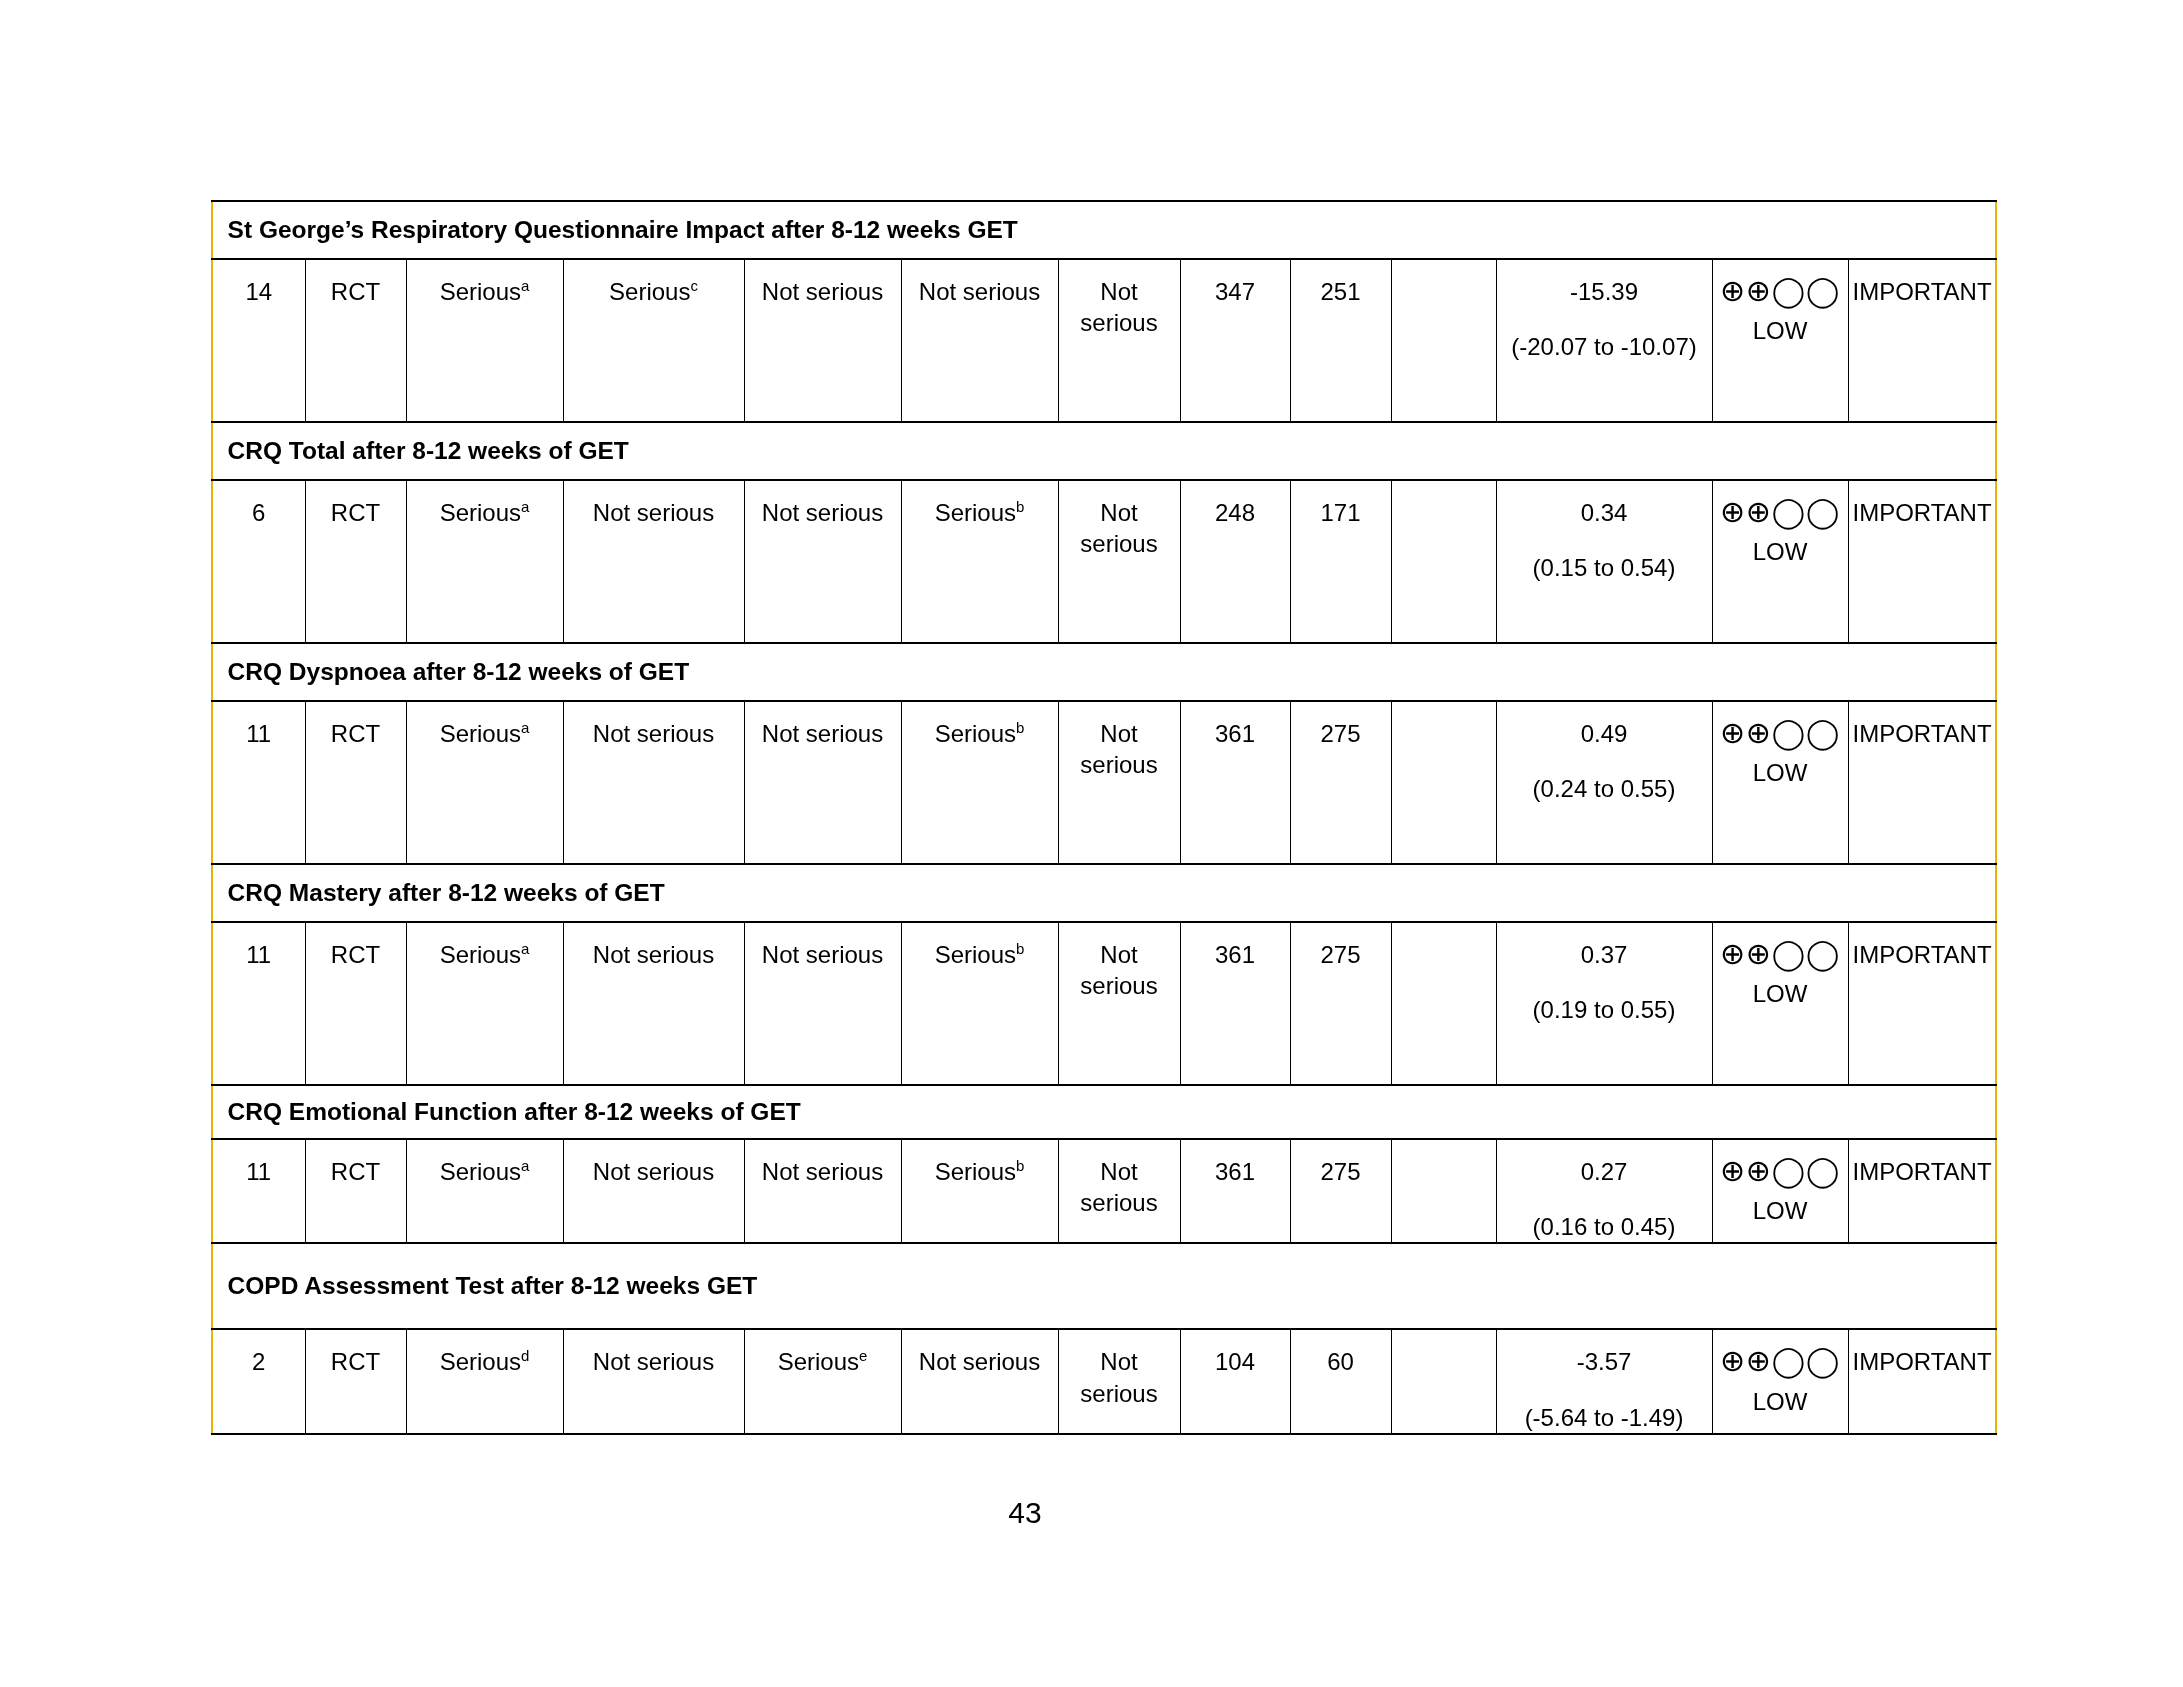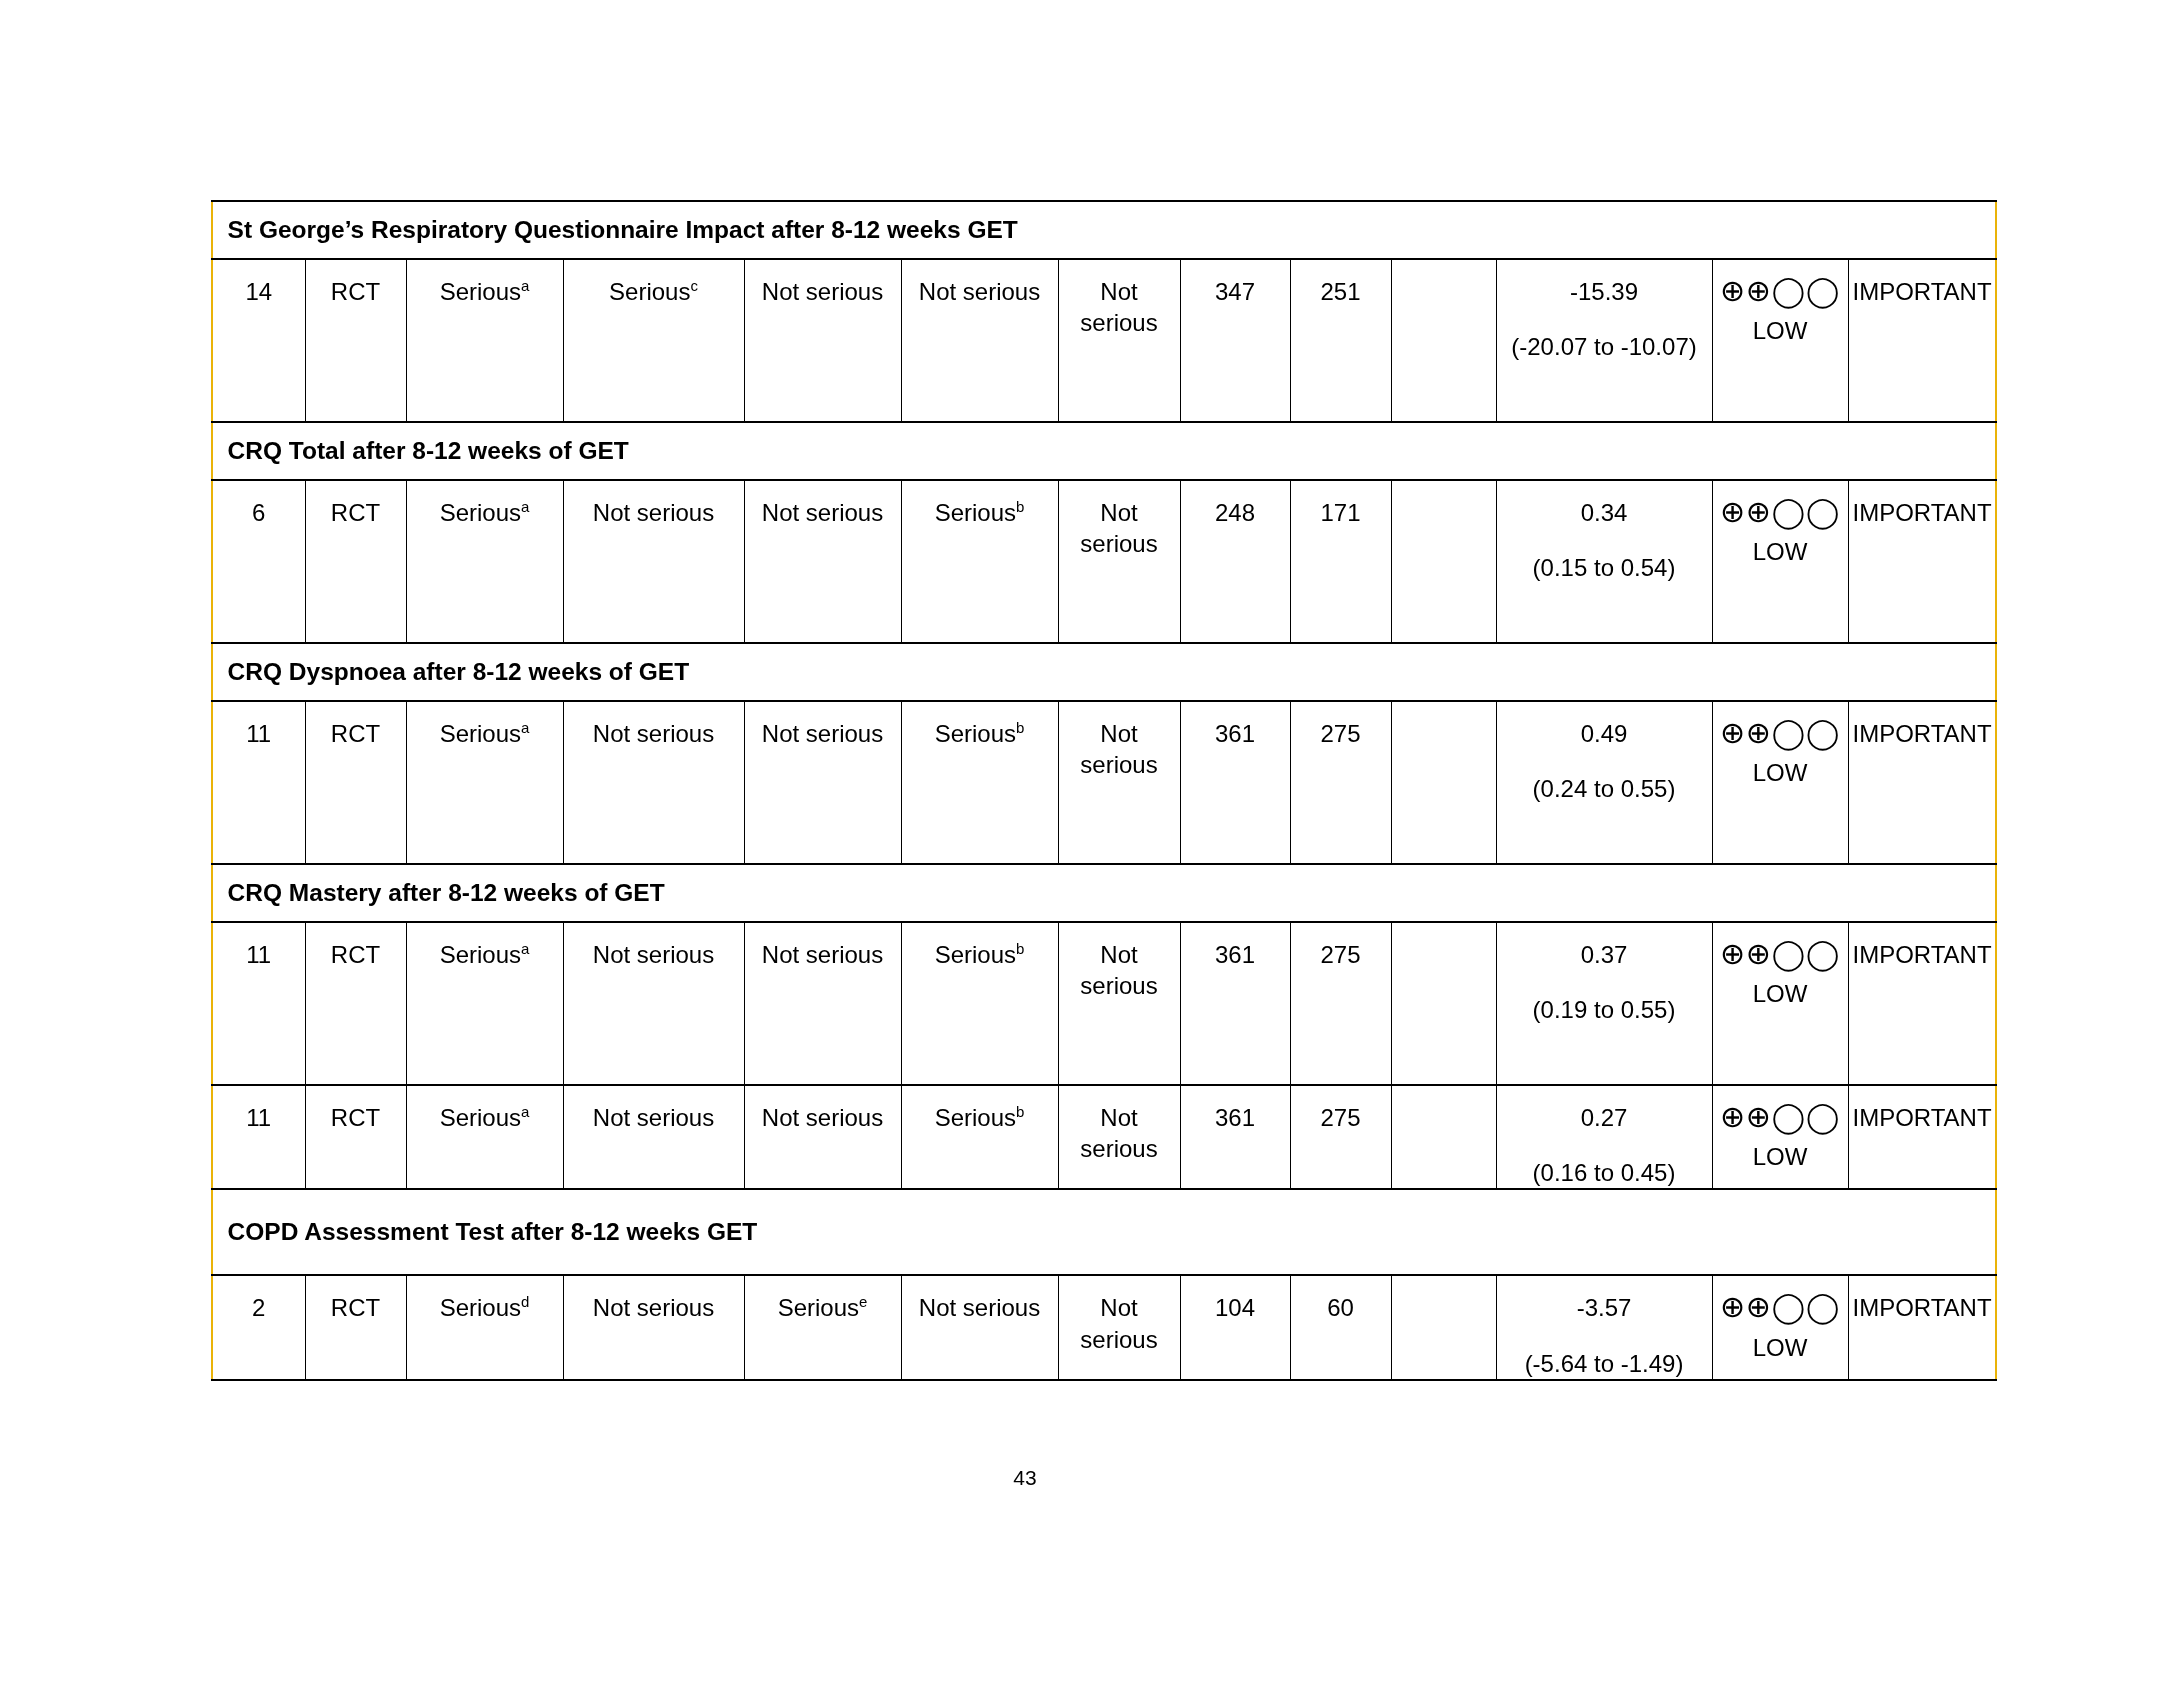--- a/index.html
+++ b/index.html
@@ -18,21 +18,21 @@
   .eff{white-space:nowrap;}
   .sym{font-size:30px;line-height:1;letter-spacing:0.7px;}
   .grade-label{margin-top:9.3px;}
   .nowrap{white-space:nowrap;}
   .rh-sec{height:58px;}
   .rh-data{height:163px;border-radius:25px;}
   .rh-sec5{height:54px;}
   .rh-data5{height:91px;}
   .rh-sec6{height:86px;}
   .rh-data6{height:96px;}
-  .pagenum{position:absolute;top:1466px;left:0;width:2050px;text-align:center;font-size:21px;}
+  .pagenum{position:absolute;top:1496px;left:0;width:2050px;text-align:center;font-size:30px;}
 </style>
 </head>
 <body>
 
 <div class="page">
   <table class="grade">
     <colgroup>
       <col style="width:93px">
         <col style="width:101px">
         <col style="width:157px">
@@ -142,20 +142,23 @@
             <div class="eff">0.37</div>
             <div class="ci">(0.19 to 0.55)</div>
           </td>
         <td>
             <div class="sym">⊕⊕◯◯</div>
             <div class="grade-label">LOW</div>
           </td>
         <td class="nowrap">IMPORTANT</td>
       </tr>
 
+      <tr class="sec rh-sec5">
+        <td colspan="13">CRQ Emotional Function after 8-12 weeks of GET</td>
+      </tr>
       <tr class="rh-data5">
         <td>11</td>
         <td>RCT</td>
         <td><span>Serious</span><sup>a</sup></td>
         <td><span>Not serious</span><sup></sup></td>
         <td><span>Not serious</span><sup></sup></td>
         <td><span>Serious</span><sup>b</sup></td>
         <td><span>Not serious</span><sup></sup></td>
         <td>361</td>
         <td>275</td>

